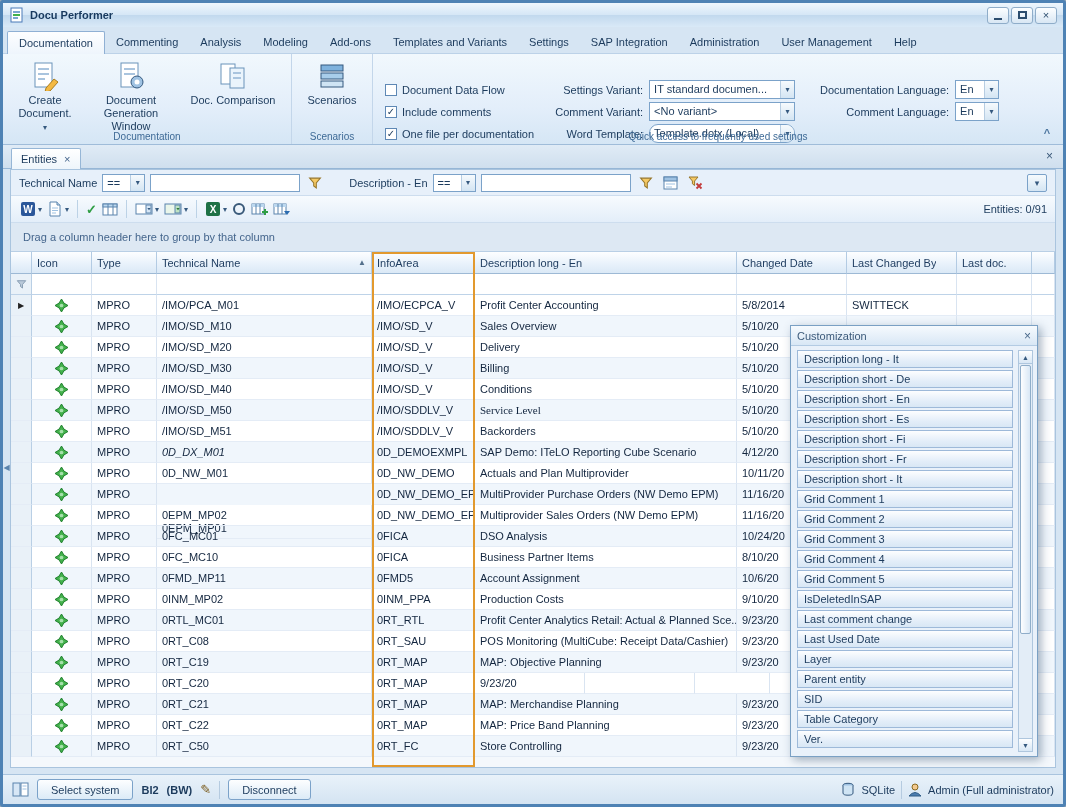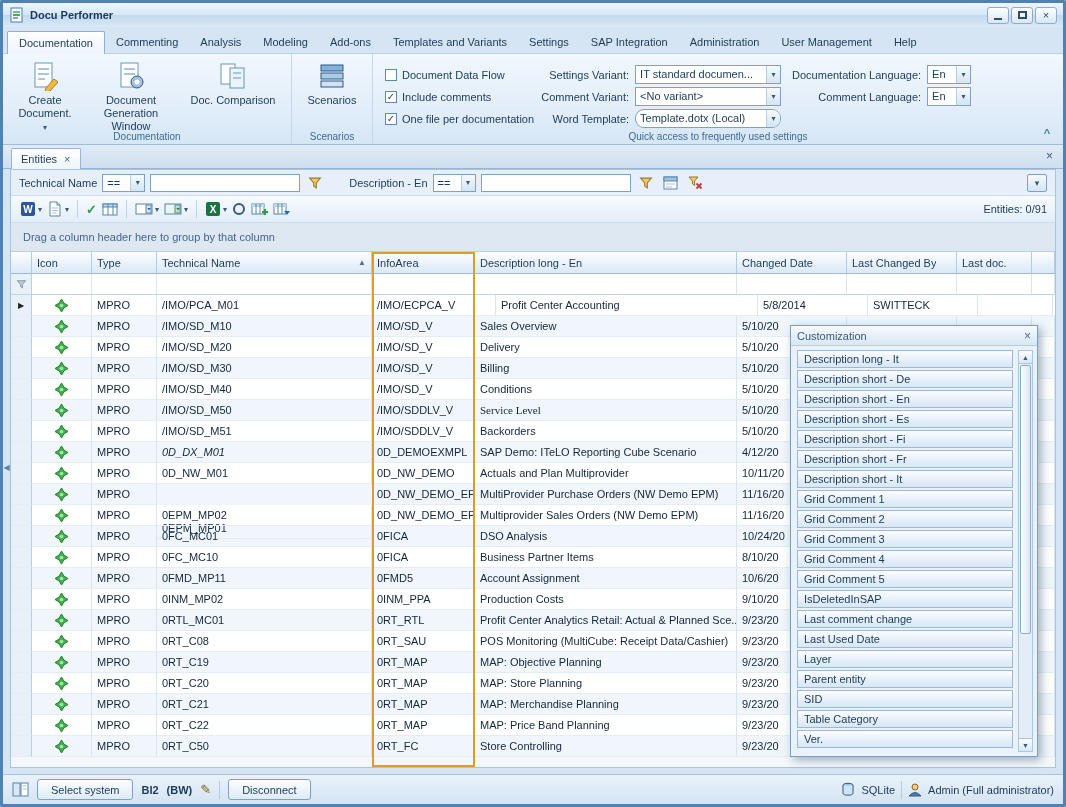--- a/index.html
+++ b/index.html
@@ -21,21 +21,21 @@
 .menutab.active{background:linear-gradient(#fdfeff,#eef5fc);border:1px solid #8fb0d4;border-bottom:none;border-radius:2px 2px 0 0;margin-bottom:-1px;position:relative;z-index:2}
 
 
 .ribbon{position:relative;height:92px;flex:none;background:linear-gradient(#f1f8fd,#e3eefa 60%,#d5e6f5);border-top:1px solid #bcd2e8;border-bottom:1px solid #9fbcd9;display:flex}
 .rgroup{position:relative;padding:4px 8px 16px;border-right:1px solid #c3d6ea;display:flex;align-items:flex-start}
 .rgroup-caption{position:absolute;left:0;right:0;bottom:2px;text-align:center;color:#3e6a96;font-size:10px}
 .bigbtn{display:flex;flex-direction:column;align-items:center;gap:3px;padding:3px 4px 0;text-align:center;color:#1b3a5c;line-height:1.2}
 .bigbtn .blabel{white-space:normal}
 .w-create{width:68px}.w-gen{width:104px}.w-cmp{width:100px}.w-scn{width:64px}
 .dd{font-size:8px;color:#35597f}
-.quickgroup{flex:1;padding:10px 8px 16px 12px;display:flex;border-right:none}
+.quickgroup{flex:1;padding:25px 8px 16px 12px;display:flex;gap:14px;border-right:none}
 .qcol{display:grid;grid-auto-rows:21px;row-gap:1px;align-content:start}
 .qchecks{grid-template-columns:auto}
 .qcheck{display:flex;align-items:center;gap:5px}
 .cbox{width:12px;height:12px;border:1px solid #5e88b5;background:#fff;display:flex;align-items:center;justify-content:center;font-size:10px;line-height:10px;color:#1b3a5c;flex:none}
 .qfields{grid-template-columns:95px 146px;column-gap:6px}
 .qlangs{grid-template-columns:140px 44px;column-gap:6px}
 .qlabel{text-align:right;align-self:center;white-space:nowrap}
 .combo{display:flex;height:19px;background:#fff;border:1px solid #7ba2c9;align-self:center;overflow:hidden}
 .combo .cval{flex:1;padding:2px 4px;white-space:nowrap;overflow:hidden}
 .combo .carrow{width:14px;flex:none;border-left:1px solid #b7cde2;background:linear-gradient(#f6fafd,#d4e5f3);display:flex;align-items:center;justify-content:center;font-size:8px;color:#35597f}
@@ -461,21 +461,21 @@
             <div class="gcell dcell icell" style="width: 60px;">
               <span class="rowicon">
                 <svg width="13" height="13" viewBox="0 0 14 14">
                   <path d="M7 0 L9.6 4.4 L14 7 L9.6 9.6 L7 14 L4.4 9.6 L0 7 L4.4 4.4 Z" fill="#43b14b" stroke="#1d7d2c"></path>
                   <circle cx="7" cy="7" r="2" fill="#a5e0ab"></circle>
                 </svg>
               </span>
             </div>
             <div class="gcell dcell" style="width: 65px;">MPRO</div>
             <div class="gcell dcell" style="width: 215px;">/IMO/PCA_M01</div>
-            <div class="gcell dcell" style="width: 124px;">/IMO/ECPCA_V</div>
+            <div class="gcell dcell" style="width: 103px;">/IMO/ECPCA_V</div>
             <div class="gcell dcell" style="width: 262px;">Profit Center Accounting</div>
             <div class="gcell dcell" style="width: 110px;">5/8/2014</div>
             <div class="gcell dcell" style="width: 110px;">SWITTECK</div>
             <div class="gcell dcell" style="width: 75px;"></div>
             <div class="gcell dcell hfill"></div>
           </div>
           <div class="grow alt">
             <div class="gcell dcell ind"></div>
             <div class="gcell dcell icell" style="width: 60px;">
               <span class="rowicon">
@@ -804,21 +804,20 @@
               <span class="rowicon">
                 <svg width="13" height="13" viewBox="0 0 14 14">
                   <path d="M7 0 L9.6 4.4 L14 7 L9.6 9.6 L7 14 L4.4 9.6 L0 7 L4.4 4.4 Z" fill="#43b14b" stroke="#1d7d2c"></path>
                   <circle cx="7" cy="7" r="2" fill="#a5e0ab"></circle>
                 </svg>
               </span>
             </div>
             <div class="gcell dcell" style="width: 65px;">MPRO</div>
             <div class="gcell dcell" style="width: 215px;">0RT_C20</div>
             <div class="gcell dcell" style="width: 103px;">0RT_MAP</div>
-            <div class="gcell dcell" style="width: 262px;">MAP: Store Planning</div>
             <div class="gcell dcell" style="width: 110px;">9/23/20</div>
             <div class="gcell dcell" style="width: 110px;"></div>
             <div class="gcell dcell" style="width: 75px;"></div>
             <div class="gcell dcell hfill"></div>
           </div>
           <div class="grow alt">
             <div class="gcell dcell ind"></div>
             <div class="gcell dcell icell" style="width: 60px;">
               <span class="rowicon">
                 <svg width="13" height="13" viewBox="0 0 14 14">

